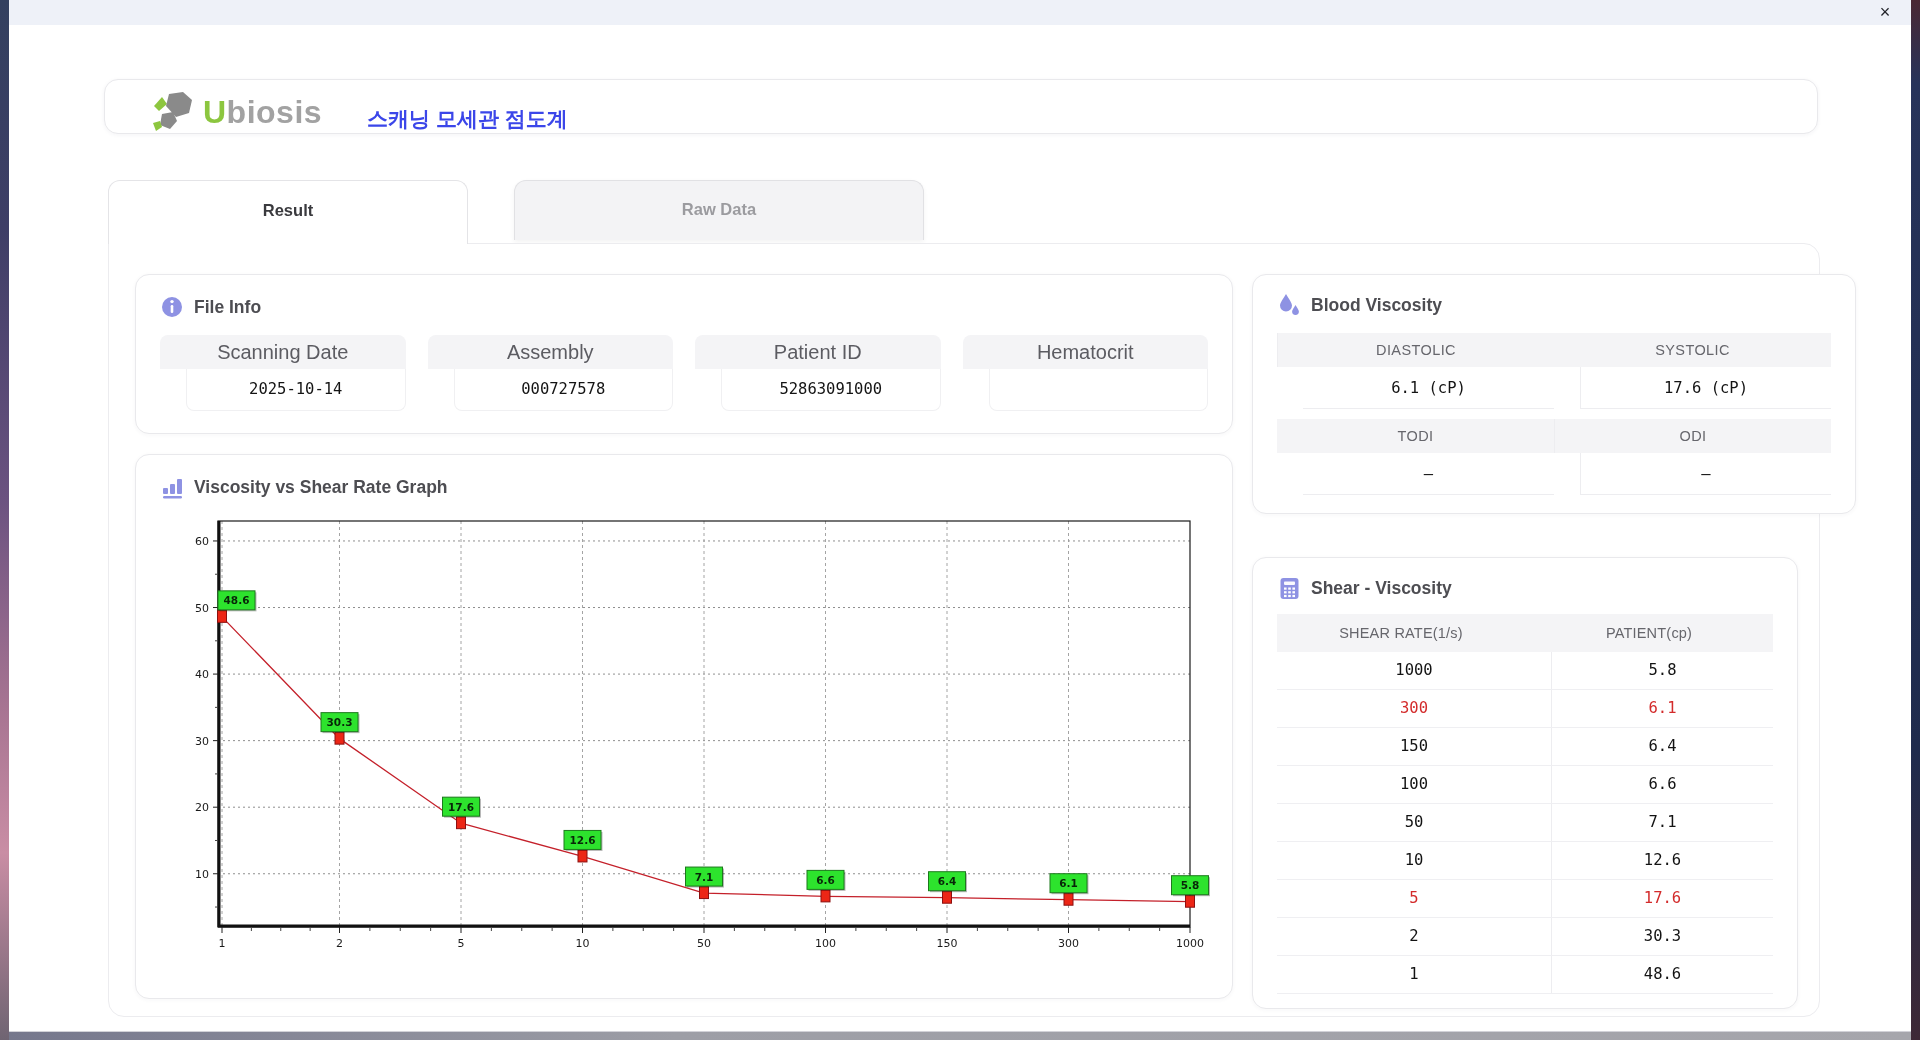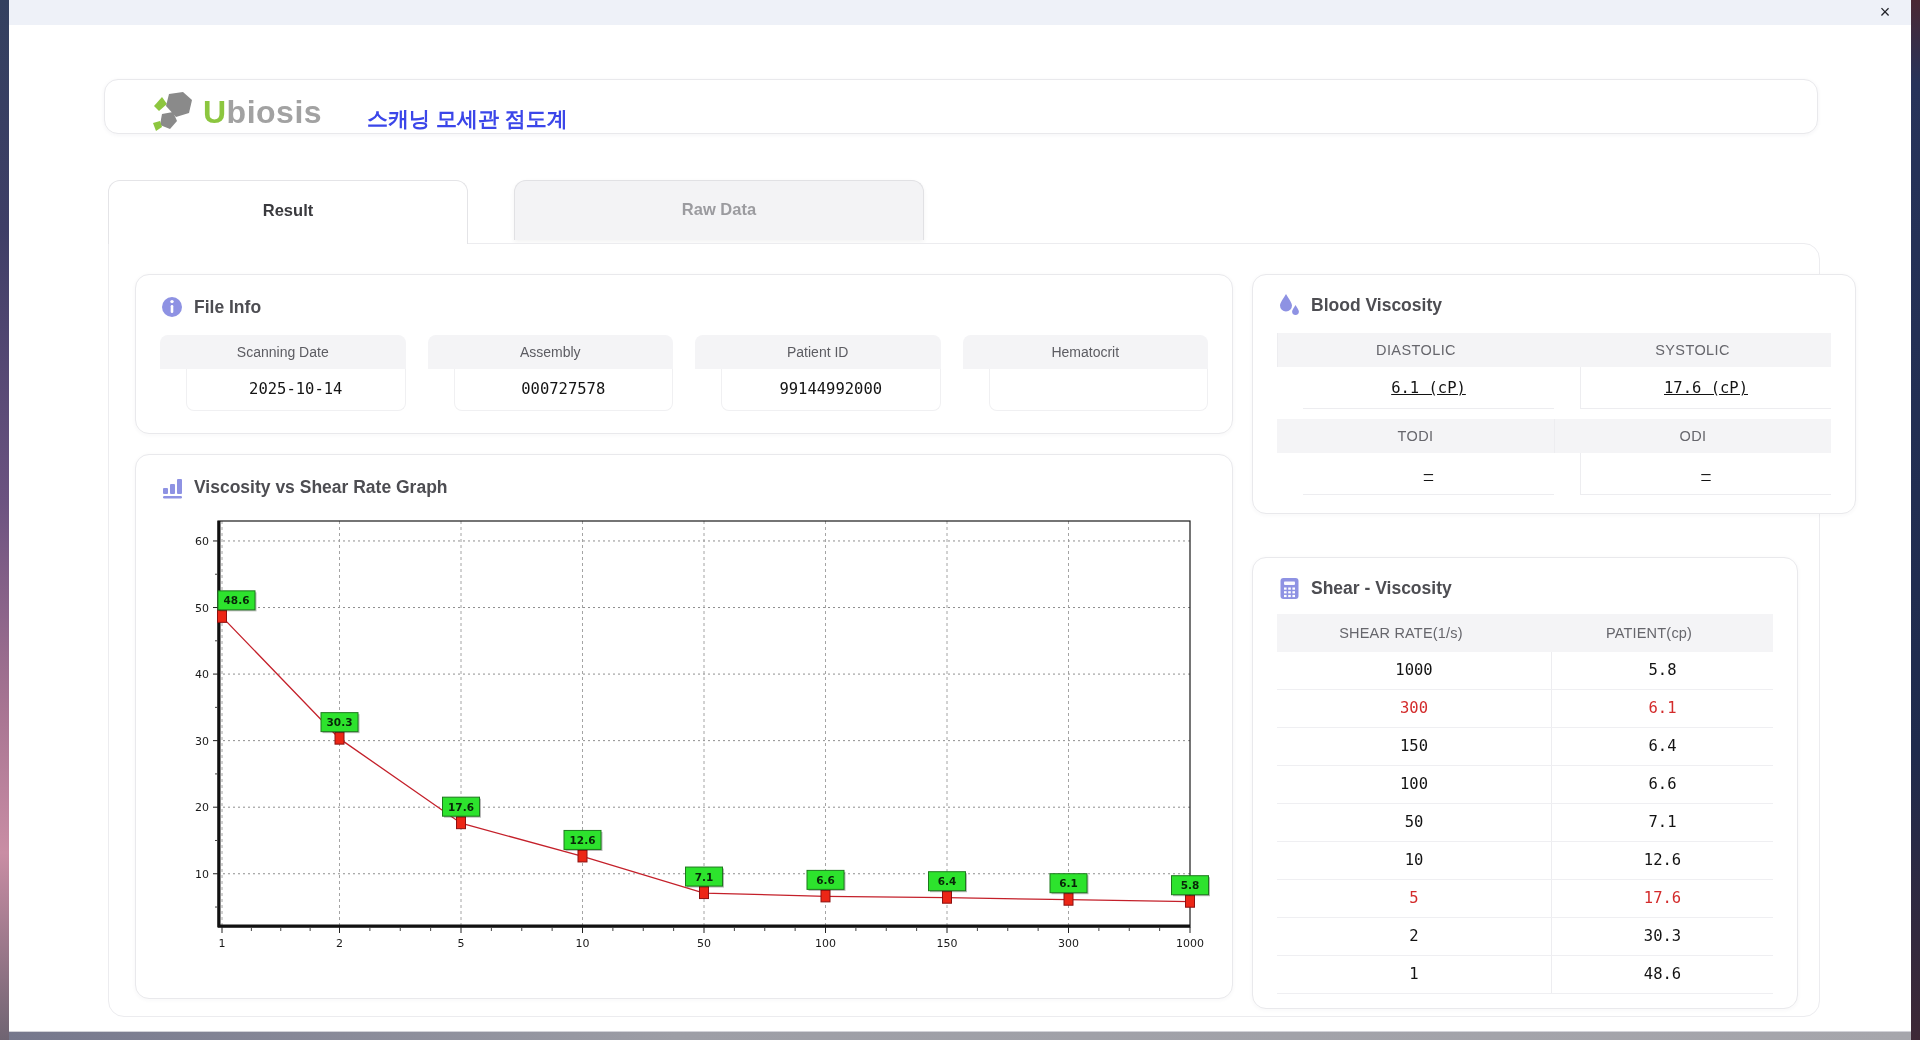--- a/index.html
+++ b/index.html
@@ -50,30 +50,30 @@
   .panel-shear { left:1143px; top:313px; width:546px; height:452px; padding:18px 24px; }
 
   .panel-title { display:flex; align-items:center; gap:10px; font-size:17.5px; font-weight:bold; color:#4d4d52; }
   .icon-badge { width:24px; height:24px; display:inline-flex; align-items:center; justify-content:center; }
 
   .mono { font-family:"DejaVu Sans Mono", monospace;margin-left:26px; }
 
   
   .fields { display:grid; grid-template-columns:repeat(4,1fr); gap:22px; margin-top:16px; }
   .field-h { background:#f4f4f6; border-radius:8px 8px 0 0; height:34px; line-height:34px; text-align:center;
-    color:#5c5c62; font-size:14px; }
+    color:#5c5c62; font-size:20px; }
   .field-v { background:#fff; border:1px solid #f0f0f2; border-top:none; border-radius:0 0 8px 8px; height:42px;
     line-height:40px; text-align:center; color:#141414; font-size:15.5px; }
 
   
   .bv-table { margin-top:16px; }
   .bv-row { display:grid; grid-template-columns:1fr 1fr; }
   .bv-h { background:#f4f4f6; height:34px; line-height:34px; text-align:center; color:#66666c; font-size:14.5px; letter-spacing:.4px; }
   .bv-v { background:#fff; height:42px; line-height:42px; text-align:center; color:#131313; font-size:15.5px;
-    border-bottom:1px solid #ededf0;text-decoration:underline; }
+    border-bottom:1px solid #ededf0; }
   .bv-row .cell-r { border-left:1px solid #ededf0; }
   .bv-gap { height:10px; }
 
   
   .shear-table { margin-top:14px; }
   .shear-head { display:grid; grid-template-columns:1fr 1fr; background:#f4f4f6; height:38px; line-height:38px; }
   .shear-head div { text-align:center; color:#66666c; font-size:14.5px; letter-spacing:.2px; }
   .srow { display:grid; grid-template-columns:1fr 1fr; height:38px; line-height:37px; border-bottom:1px solid #efeff2; }
   .scell { text-align:center; font-size:15.5px; color:#131313; }
   .scell.c2 { border-left:1px solid #ededf0; }
@@ -129,21 +129,21 @@
             <div>
               <div class="field-h">Scanning Date</div>
               <div class="field-v mono">2025-10-14</div>
             </div>
             <div>
               <div class="field-h">Assembly</div>
               <div class="field-v mono">000727578</div>
             </div>
             <div>
               <div class="field-h">Patient ID</div>
-              <div class="field-v mono">99144992000</div>
+              <div class="field-v mono">52863091000</div>
             </div>
             <div>
               <div class="field-h">Hematocrit</div>
               <div class="field-v mono"></div>
             </div>
           </div>
       </div>
 
       <div class="panel panel-graph">
         <div class="panel-title">

